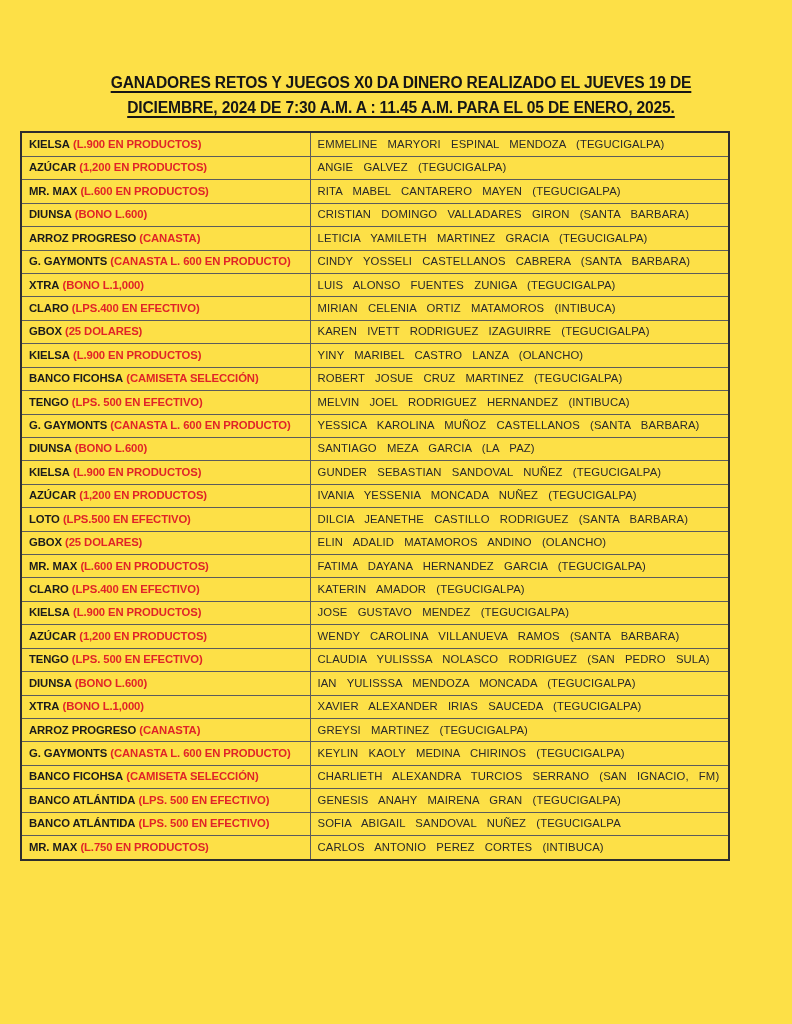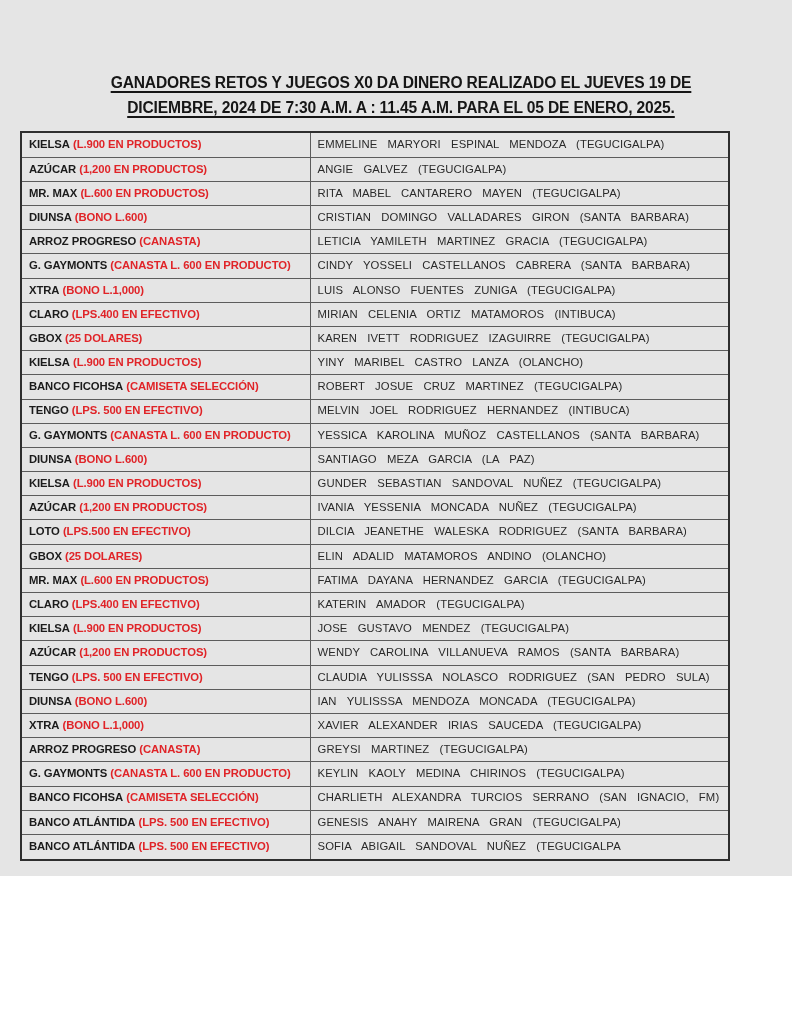--- a/index.html
+++ b/index.html
@@ -3,22 +3,22 @@
 <meta charset="utf-8">
 <style>
   html, body {
     margin: 0;
     padding: 0;
     background: #ffffff;
   }
   .page {
     position: relative;
     width: 792px;
-    height: 876px;
-    background: #e5e5e5;
+    height: 1024px;
+    background: #fde047;
     font-family: "Liberation Sans", sans-serif;
     overflow: hidden;
   }
   .doc-title {
     position: absolute;
     top: 70px;
     left: 30px;
     right: 20px;
     text-align: center;
     margin: 0;
@@ -166,21 +166,21 @@
     <td class="winner-cell"><span class="winner">GUNDER SEBASTIAN SANDOVAL NUÑEZ (TEGUCIGALPA)</span></td>
   </tr>
 
   <tr>
     <td class="prize-cell"><span class="brand">AZÚCAR</span> <span class="prize">(1,200 EN PRODUCTOS)</span></td>
     <td class="winner-cell"><span class="winner">IVANIA YESSENIA MONCADA NUÑEZ (TEGUCIGALPA)</span></td>
   </tr>
 
   <tr>
     <td class="prize-cell"><span class="brand">LOTO</span> <span class="prize">(LPS.500 EN EFECTIVO)</span></td>
-    <td class="winner-cell"><span class="winner">DILCIA JEANETHE WALESKA RODRIGUEZ (SANTA BARBARA)</span></td>
+    <td class="winner-cell"><span class="winner">DILCIA JEANETHE CASTILLO RODRIGUEZ (SANTA BARBARA)</span></td>
   </tr>
 
   <tr>
     <td class="prize-cell"><span class="brand">GBOX</span> <span class="prize">(25 DOLARES)</span></td>
     <td class="winner-cell"><span class="winner">ELIN ADALID MATAMOROS ANDINO (OLANCHO)</span></td>
   </tr>
 
   <tr>
     <td class="prize-cell"><span class="brand">MR. MAX</span> <span class="prize">(L.600 EN PRODUCTOS)</span></td>
     <td class="winner-cell"><span class="winner">FATIMA DAYANA HERNANDEZ GARCIA (TEGUCIGALPA)</span></td>
@@ -236,16 +236,20 @@
   <tr>
     <td class="prize-cell"><span class="brand">BANCO ATLÁNTIDA</span> <span class="prize">(LPS. 500 EN EFECTIVO)</span></td>
     <td class="winner-cell"><span class="winner">GENESIS ANAHY MAIRENA GRAN (TEGUCIGALPA)</span></td>
   </tr>
 
   <tr>
     <td class="prize-cell"><span class="brand">BANCO ATLÁNTIDA</span> <span class="prize">(LPS. 500 EN EFECTIVO)</span></td>
     <td class="winner-cell"><span class="winner">SOFIA ABIGAIL SANDOVAL NUÑEZ (TEGUCIGALPA</span></td>
   </tr>
 
+  <tr>
+    <td class="prize-cell"><span class="brand">MR. MAX</span> <span class="prize">(L.750 EN PRODUCTOS)</span></td>
+    <td class="winner-cell"><span class="winner">CARLOS ANTONIO PEREZ CORTES (INTIBUCA)</span></td>
+  </tr>
 </tbody>
   </table>
 
 </main>
 
 </body></html>

